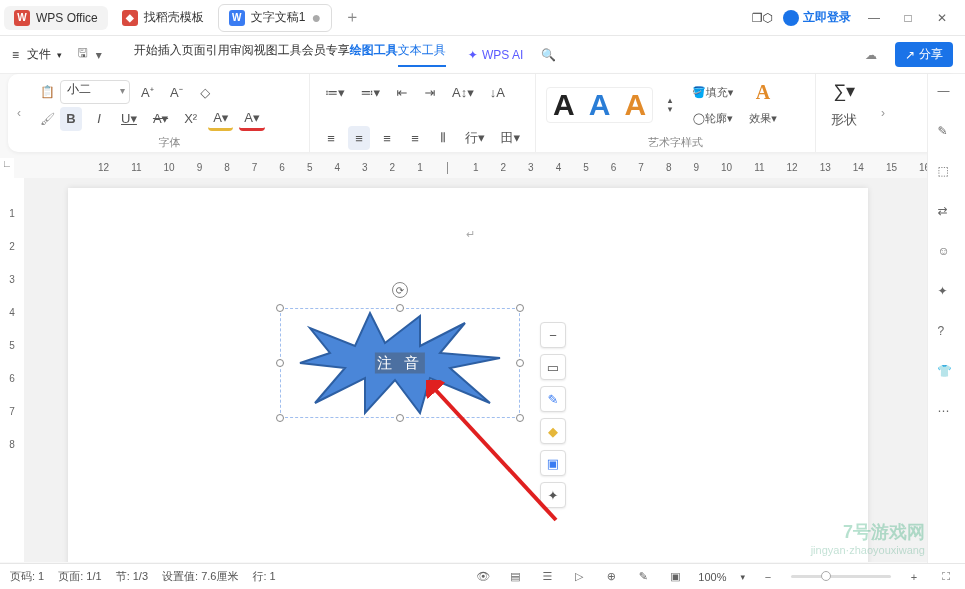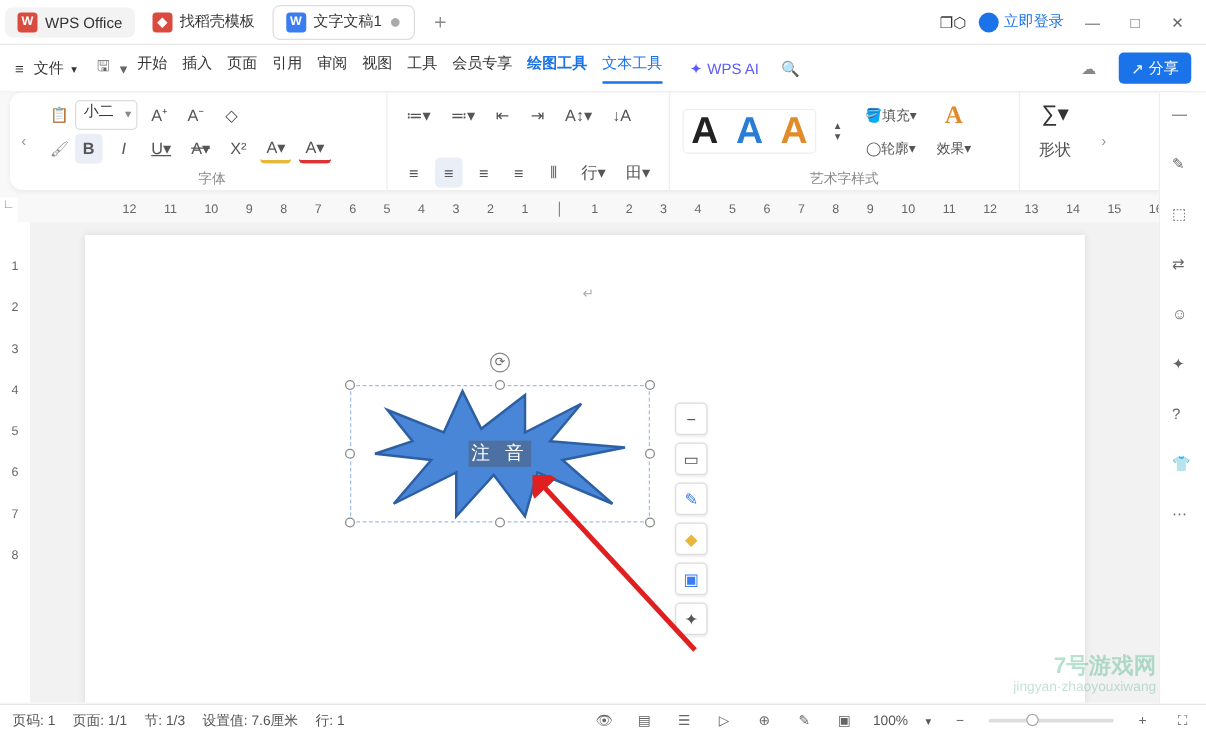--- a/index.html
+++ b/index.html
@@ -7,27 +7,27 @@
 
 
 .titlebar { height: 36px; background: #fff; display: flex; align-items: center; padding: 0 4px; border-bottom: 1px solid #e8e8e8; }
 .titlebar .tab { display: flex; align-items: center; padding: 4px 10px; gap: 6px; border-radius: 6px; margin-right: 4px; }
 .titlebar .tab.app { background: #f3f3f3; }
 .titlebar .tab.active { background: #fff; border: 1px solid #ddd; }
 .titlebar .tab .ico { width: 16px; height: 16px; border-radius: 3px; display: flex; align-items: center; justify-content: center; font-size: 10px; color: #fff; font-weight: bold; }
 .titlebar .spacer { flex: 1; }
 .titlebar .win-ctrl { display: flex; gap: 16px; align-items: center; padding-right: 10px; }
 .titlebar .win-ctrl .ico-btn { width: 18px; height: 18px; display: flex; align-items: center; justify-content: center; color: #666; }
-.titlebar .login { color: #1a73e8; display: flex; align-items: center; gap: 4px; margin-right: 14px; }
+.titlebar .login { color: #1a73e8; display: flex; align-items: center; gap: 4px; margin-right: 14px; font-weight: bold; }
 .titlebar .login .avatar { width: 16px; height: 16px; background:#1a73e8; border-radius:50%; }
 
 
 .menubar { height: 38px; background: #fff; display: flex; align-items: center; padding: 0 12px; gap: 8px; border-bottom: 1px solid #eee; }
 .menubar .file-menu { display: flex; align-items: center; gap: 6px; color: #333; }
-.menubar .menu-items { display: flex; gap: 12px; margin-left: 0; }
+.menubar .menu-items { display: flex; gap: 0; margin-left: 24px; }
 .menubar .menu-items .mi { color: #333; }
 .menubar .menu-items .mi.link { color: #1a73e8; border-bottom: 2px solid #1a73e8; padding-bottom: 6px; }
 .menubar .menu-items .mi.link2 { color: #1a73e8; font-weight: bold; }
 .menubar .spacer { flex: 1; }
 .menubar .ai { color: #5b5bff; display: flex; align-items: center; gap: 4px; }
 .menubar .share-btn { background: #1a73e8; color: #fff; padding: 4px 10px; border-radius: 4px; display:flex; align-items:center; gap:4px; }
 
 
 .ribbon-wrap { background: #fff; margin: 0 8px 6px 8px; border-radius: 10px; box-shadow: 0 1px 4px rgba(0,0,0,.06); display: flex; height: 78px; }
 .ribbon-scroll { width: 22px; display: flex; align-items: center; justify-content: center; color: #999; }
@@ -153,21 +153,21 @@
       <span>分享</span>
   </div>
 </div>
 
 <div class="ribbon-wrap">
   <div class="ribbon-scroll">‹</div>
 
   <div class="ribbon-group" style="min-width:280px">
     <div class="row">
       <div style="width:14px;text-align:center;color:#888">📋</div>
-      <div class="combo" style="width:50px"><span>小二</span></div>
+      <div class="combo" style="width:70px"><span>小二</span></div>
       <span class="btn">A⁺</span>
       <span class="btn">A⁻</span>
       <span class="btn">◇</span>
     </div>
     <div class="row">
       <div style="width:14px;text-align:center;color:#888">🖌</div>
       <span class="btn sel" style="font-weight:bold">B</span>
       <span class="btn" style="font-style:italic">I</span>
       <span class="btn" style="text-decoration:underline">U▾</span>
       <span class="btn" style="text-decoration:line-through">A▾</span>

